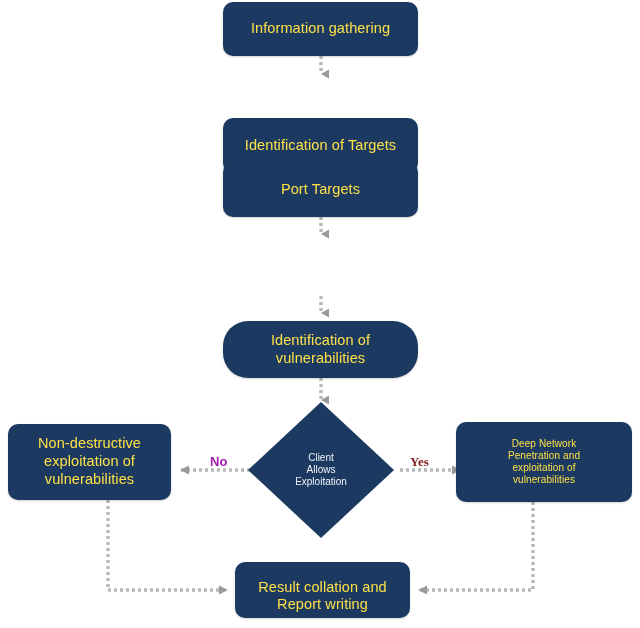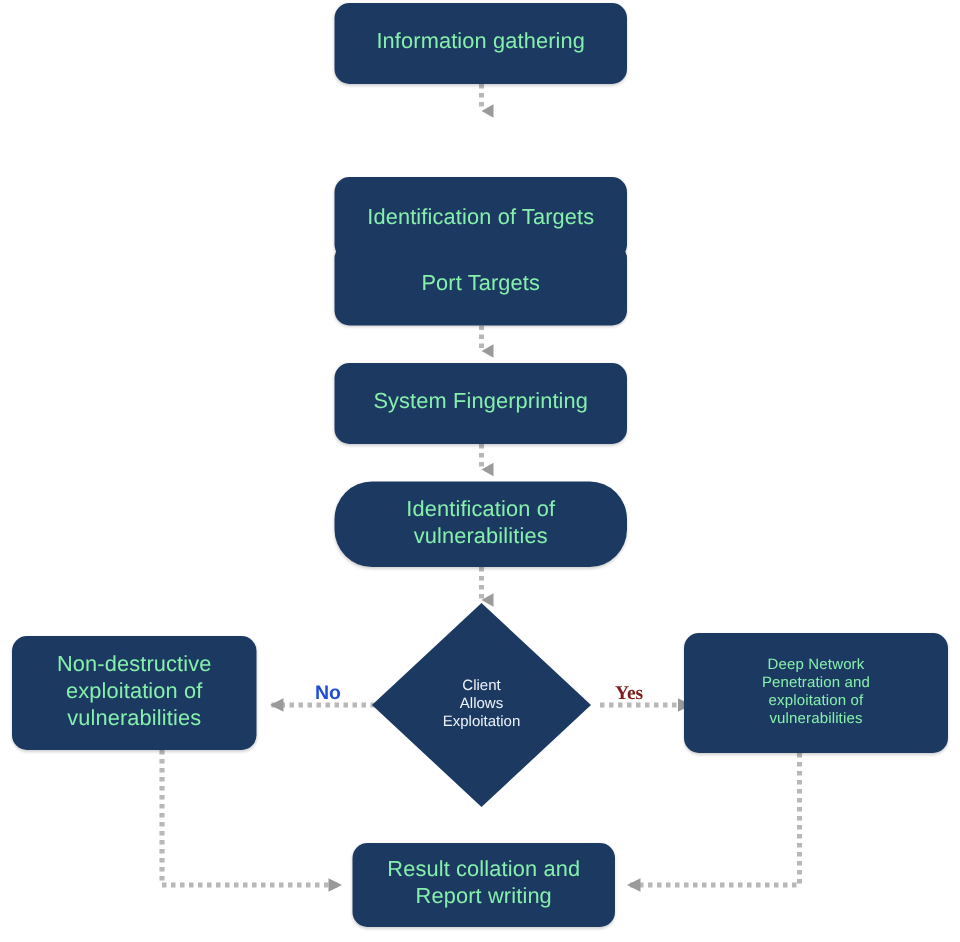--- a/index.html
+++ b/index.html
@@ -25,21 +25,21 @@
     top: 0;
     width: 640px;
     height: 628px;
     pointer-events: none;
   }
   .node {
     position: absolute;
     box-sizing: border-box;
     background: #1c3a61;
     border-radius: 10px;
-    color: #86efac;
+    color: #fde047;
     display: flex;
     align-items: center;
     justify-content: center;
     text-align: center;
     line-height: 1.22;
     font-size: 14.5px;
     letter-spacing: 0.1px;
     padding: 4px 8px;
     box-shadow: 0 1px 2px rgba(0,0,0,0.18);
   }
@@ -71,21 +71,21 @@
     font-size: 10px;
     line-height: 1.2;
     white-space: pre-line;
   }
   .edge-label {
     position: absolute;
     font-size: 13px;
     font-weight: bold;
     background: transparent;
   }
-  .edge-label.no-label { color: #1d4ed8; }
+  .edge-label.no-label { color: #a21caf; }
   .edge-label.yes-label { color: #7f1d1d; font-family: Liberation Serif, serif; }
 </style>
 </head>
 <body>
 
 <div id="flow-root">
 
   <svg class="connector-layer" viewBox="0 0 640 628" xmlns="http://www.w3.org/2000/svg">
     <defs>
       <marker id="arrow-down" markerWidth="10" markerHeight="9" refX="5" refY="8.5" orient="auto" markerUnits="userSpaceOnUse">
@@ -118,23 +118,20 @@
   </div>
 
   <div class="node" style="left:223px; top:82px; width:195px; height:55px;margin-top:36px;">
     <span class="node-label">Identification of Targets</span>
   </div>
 
   <div class="node" style="left:223px; top:162px; width:195px; height:55px;">
     <span class="node-label">Port Targets</span>
   </div>
 
-  <div class="node" style="left:223px; top:242px; width:195px; height:54px;">
-    <span class="node-label">System Fingerprinting</span>
-  </div>
 
   <div class="node" style="left:223px; top:321px; width:195px; height:57px;border-radius:25px;">
     <span class="node-label">Identification of
 vulnerabilities</span>
   </div>
 
   <div class="decision" style="left:248px; top:402px;">
     <div class="diamond-shape"></div>
     <span class="node-label">Client
 Allows
@@ -147,21 +144,21 @@
 vulnerabilities</span>
   </div>
 
   <div class="node" style="left:456px; top:422px; width:176px; height:80px; font-size:10px;">
     <span class="node-label">Deep Network
 Penetration and
 exploitation of
 vulnerabilities</span>
   </div>
 
-  <div class="node" style="left:235px; top:562px; width:175px; height:56px;">
+  <div class="node" style="left:235px; top:562px; width:175px; height:56px;align-items:flex-end;">
     <span class="node-label">Result collation and
 Report writing</span>
   </div>
 
   <div class="edge-label no-label" style="left:210px; top:454px;">No</div>
 
   <div class="edge-label yes-label" style="left:410px; top:454px;">Yes</div>
 
 </div>
 

